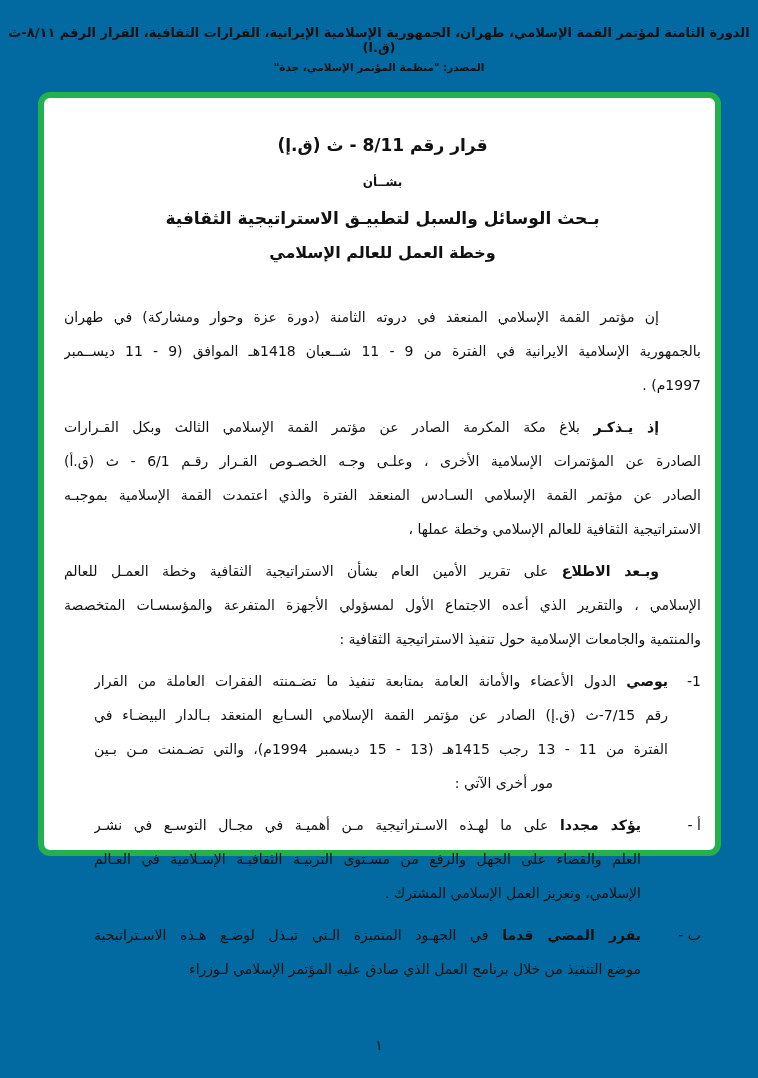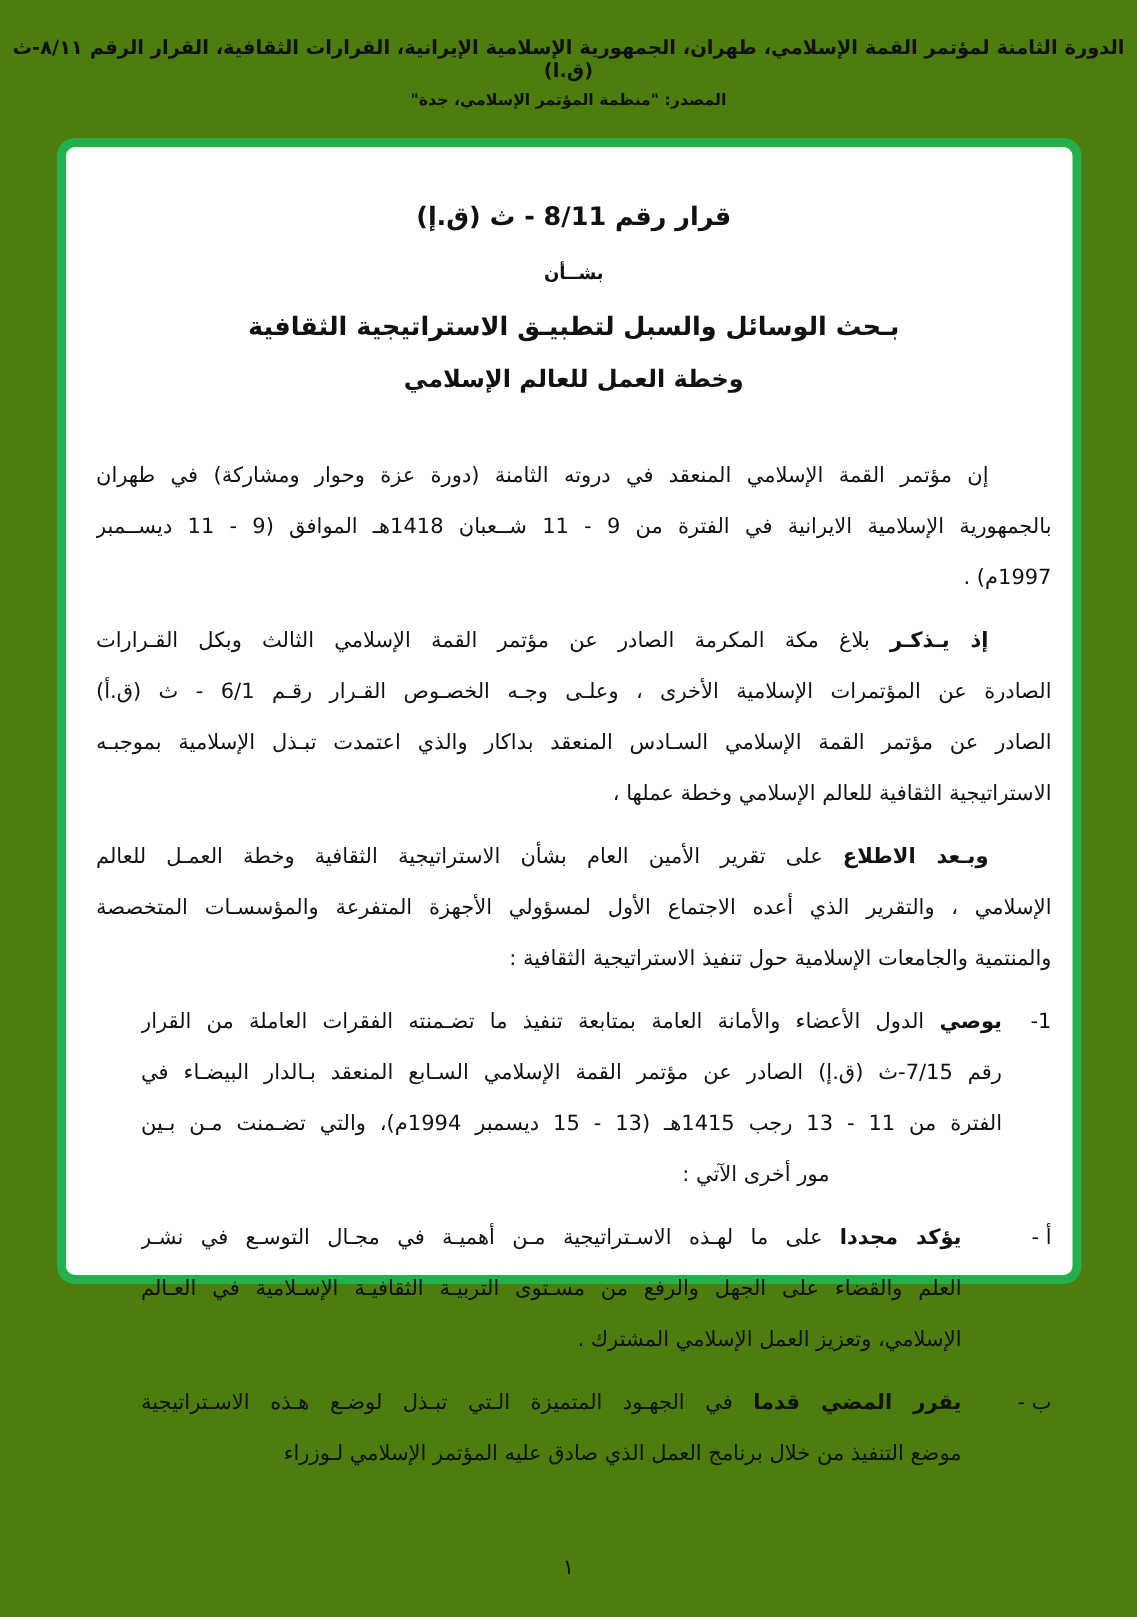--- a/index.html
+++ b/index.html
@@ -2,21 +2,21 @@
 <html lang="ar" dir="rtl"><head>
 <meta charset="utf-8">
 <style>
   html,body{margin:0;padding:0;background:#fff;}
   body{
     width:758px;height:1078px;
     font-family:"DejaVu Sans",sans-serif;
     direction:rtl;color:#111;
     -webkit-font-smoothing:antialiased;
   }
-  .page{position:relative;width:758px;height:1078px;background:#4d7c0f;overflow:hidden;}
+  .page{position:relative;width:758px;height:1078px;background:#0369a1;overflow:hidden;}
   .hdr1{padding-top:25px;text-align:center;font-size:13px;font-weight:bold;letter-spacing:0;}
   .hdr2{margin-top:6px;text-align:center;font-size:10.5px;font-weight:bold;}
   .frame{
     position:absolute;left:38px;top:92px;width:683px;height:764px;
     box-sizing:border-box;border:6px solid #22b14c;border-radius:12px;
     padding:36px 14px 0 20px;background:#fff;
   }
   .t{text-align:center;font-weight:bold;line-height:22px;}
   .t1{font-size:17px;margin-bottom:15px;}
   .t2{font-size:12px;margin-bottom:14px;}
@@ -58,21 +58,21 @@
 
     <div class="p">
       <div class="line j ind"><span>إن مؤتمر القمة الإسلامي المنعقد في دروته الثامنة (دورة عزة وحوار ومشاركة) في طهران</span></div>
       <div class="line j"><span>بالجمهورية الإسلامية الايرانية في الفترة من 9 - 11 شــعبان 1418هـ الموافق (9 - 11 ديســمبر</span></div>
       <div class="line al"><span>1997م) .</span></div>
     </div>
 
     <div class="p">
       <div class="line j ind"><b class="lead">إذ يـذكـر</b><span> بلاغ مكة المكرمة الصادر عن مؤتمر القمة الإسلامي الثالث وبكل القـرارات</span></div>
       <div class="line j"><span>الصادرة عن المؤتمرات الإسلامية الأخرى ، وعلـى وجـه الخصـوص القـرار رقـم 6/1 - ث (ق.أ)</span></div>
-      <div class="line j"><span>الصادر عن مؤتمر القمة الإسلامي السـادس المنعقد بداكار والذي اعتمدت تبـذل الإسلامية بموجبـه</span></div>
+      <div class="line j"><span>الصادر عن مؤتمر القمة الإسلامي السـادس المنعقد الفترة والذي اعتمدت القمة الإسلامية بموجبـه</span></div>
       <div class="line al"><span>الاستراتيجية الثقافية للعالم الإسلامي وخطة عملها ،</span></div>
     </div>
 
     <div class="p">
       <div class="line j ind"><b class="lead">وبـعد الاطلاع</b><span> على تقرير الأمين العام بشأن الاستراتيجية الثقافية  وخطة العمـل للعالم</span></div>
       <div class="line j"><span>الإسلامي ، والتقرير الذي أعده الاجتماع الأول لمسؤولي الأجهزة المتفرعة والمؤسسـات المتخصصة</span></div>
       <div class="line al pl60"><span>والمنتمية والجامعات الإسلامية حول تنفيذ الاستراتيجية الثقافية :</span></div>
     </div>
 
     <div class="item">

